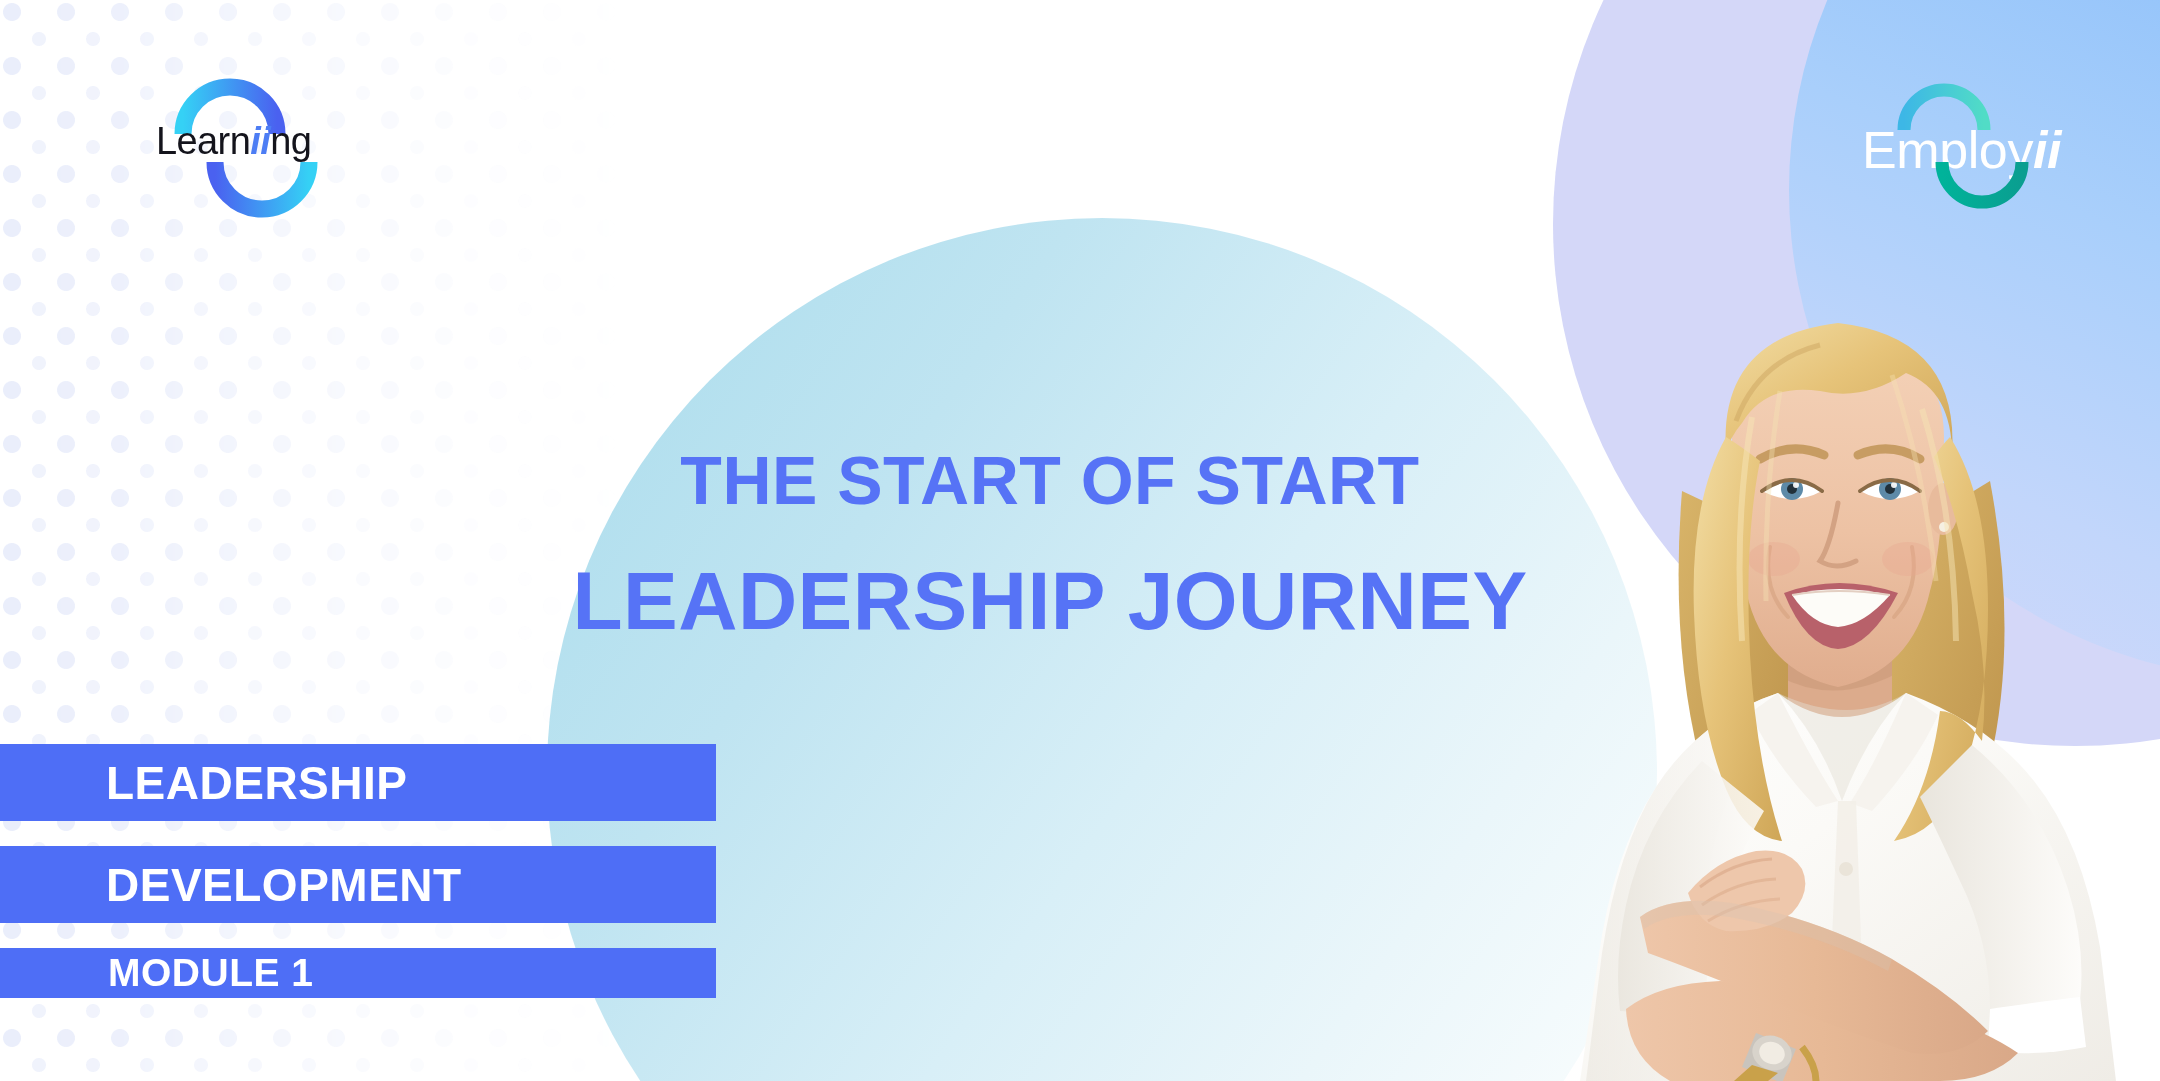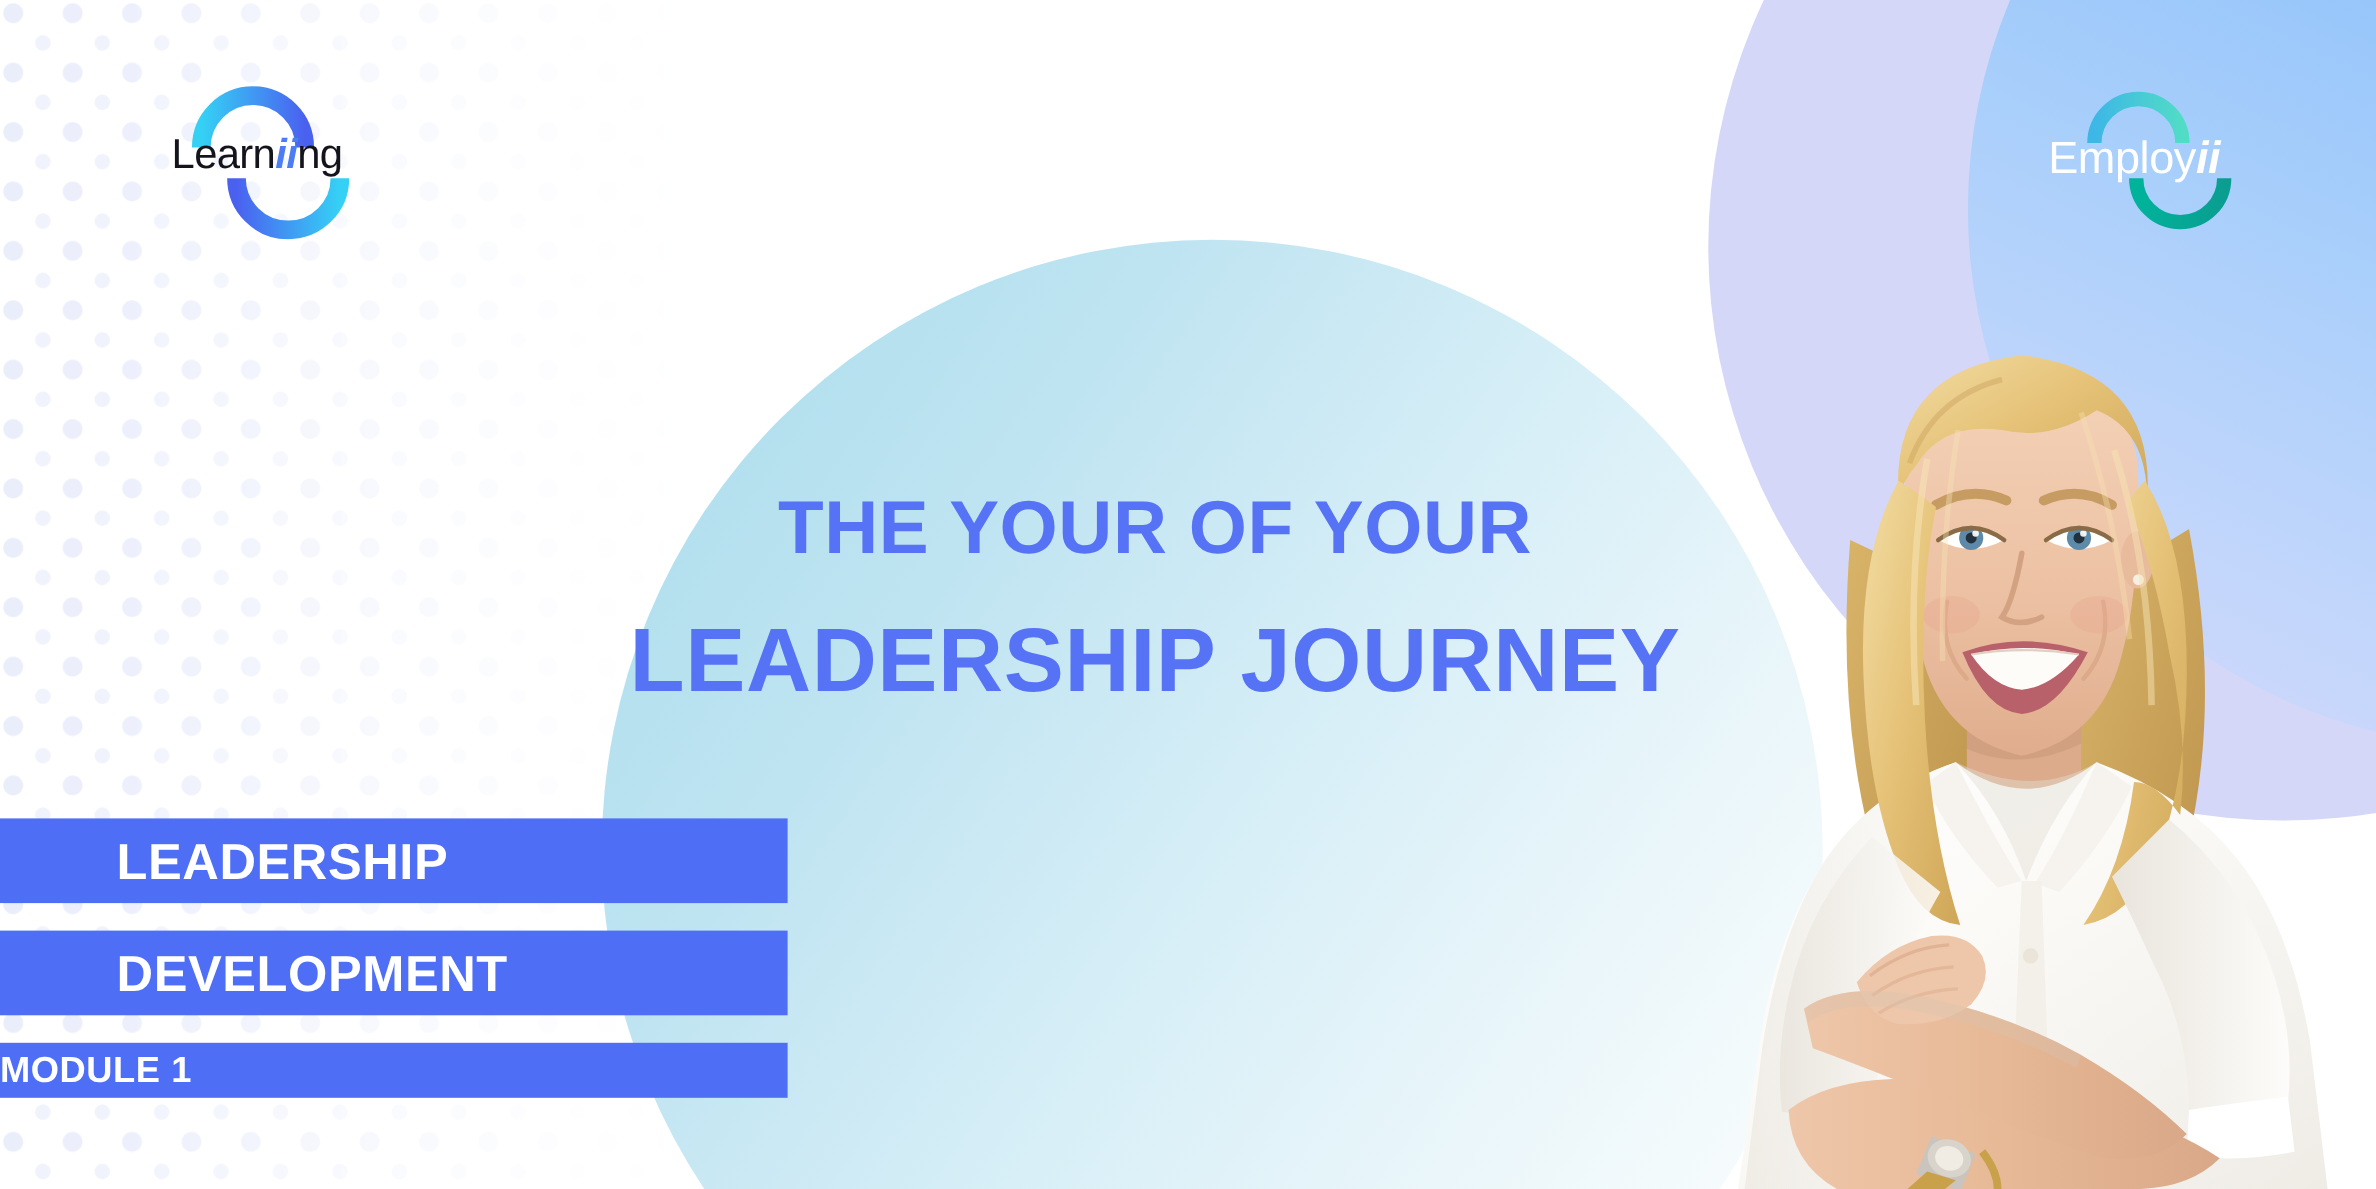--- a/index.html
+++ b/index.html
@@ -123,21 +123,21 @@
     width: 200px;
     height: 130px;
   }
   .logo-employii .el-word {
     position: absolute;
     left: 0;
     top: 40px;
     width: 200px;
     text-align: left;
     font-family: "Liberation Sans", "DejaVu Sans", sans-serif;
-    font-size: 41px;
+    font-size: 52px;
     font-weight: 300;
     letter-spacing: -0.4px;
     color: #ffffff;
     white-space: nowrap;
   }
   .logo-employii .el-word .ii {
     font-style: italic;
     font-weight: 700;
   }
   .logo-employii .el-arc-top {
@@ -201,22 +201,23 @@
     width: 716px;
     height: 77px;
     font-size: 46px;
     letter-spacing: 0.5px;
     padding-left: 106px;
   }
   .bar-3 {
     top: 948px;
     width: 716px;
     height: 50px;
-    font-size: 33px;
+    font-size: 39px;
     letter-spacing: 0.5px;
+    padding-left: 108px;
     text-align: center;
   }
 
   
   .portrait {
     position: absolute;
     right: 0;
     bottom: 0;
     width: 640px;
     height: 840px;
@@ -289,21 +290,21 @@
             <stop offset="0%" stop-color="#00b39a"></stop>
             <stop offset="100%" stop-color="#0a9e90"></stop>
           </linearGradient>
         </defs>
         <path d="M8 2 A40 40 0 0 0 88 2" fill="none" stroke="url(#elBot)" stroke-width="13" stroke-linecap="butt"></path>
       </svg>
     </span>
   </div>
 
   <div class="headline">
-    <span class="hl-line1">THE YOUR OF YOUR</span>
+    <span class="hl-line1">THE START OF START</span>
     <span class="hl-line2">LEADERSHIP JOURNEY</span>
   </div>
 
   <div class="bar bar-1">
     <span>LEADERSHIP</span>
   </div>
   <div class="bar bar-2">
     <span>DEVELOPMENT</span>
   </div>
   <div class="bar bar-3">

